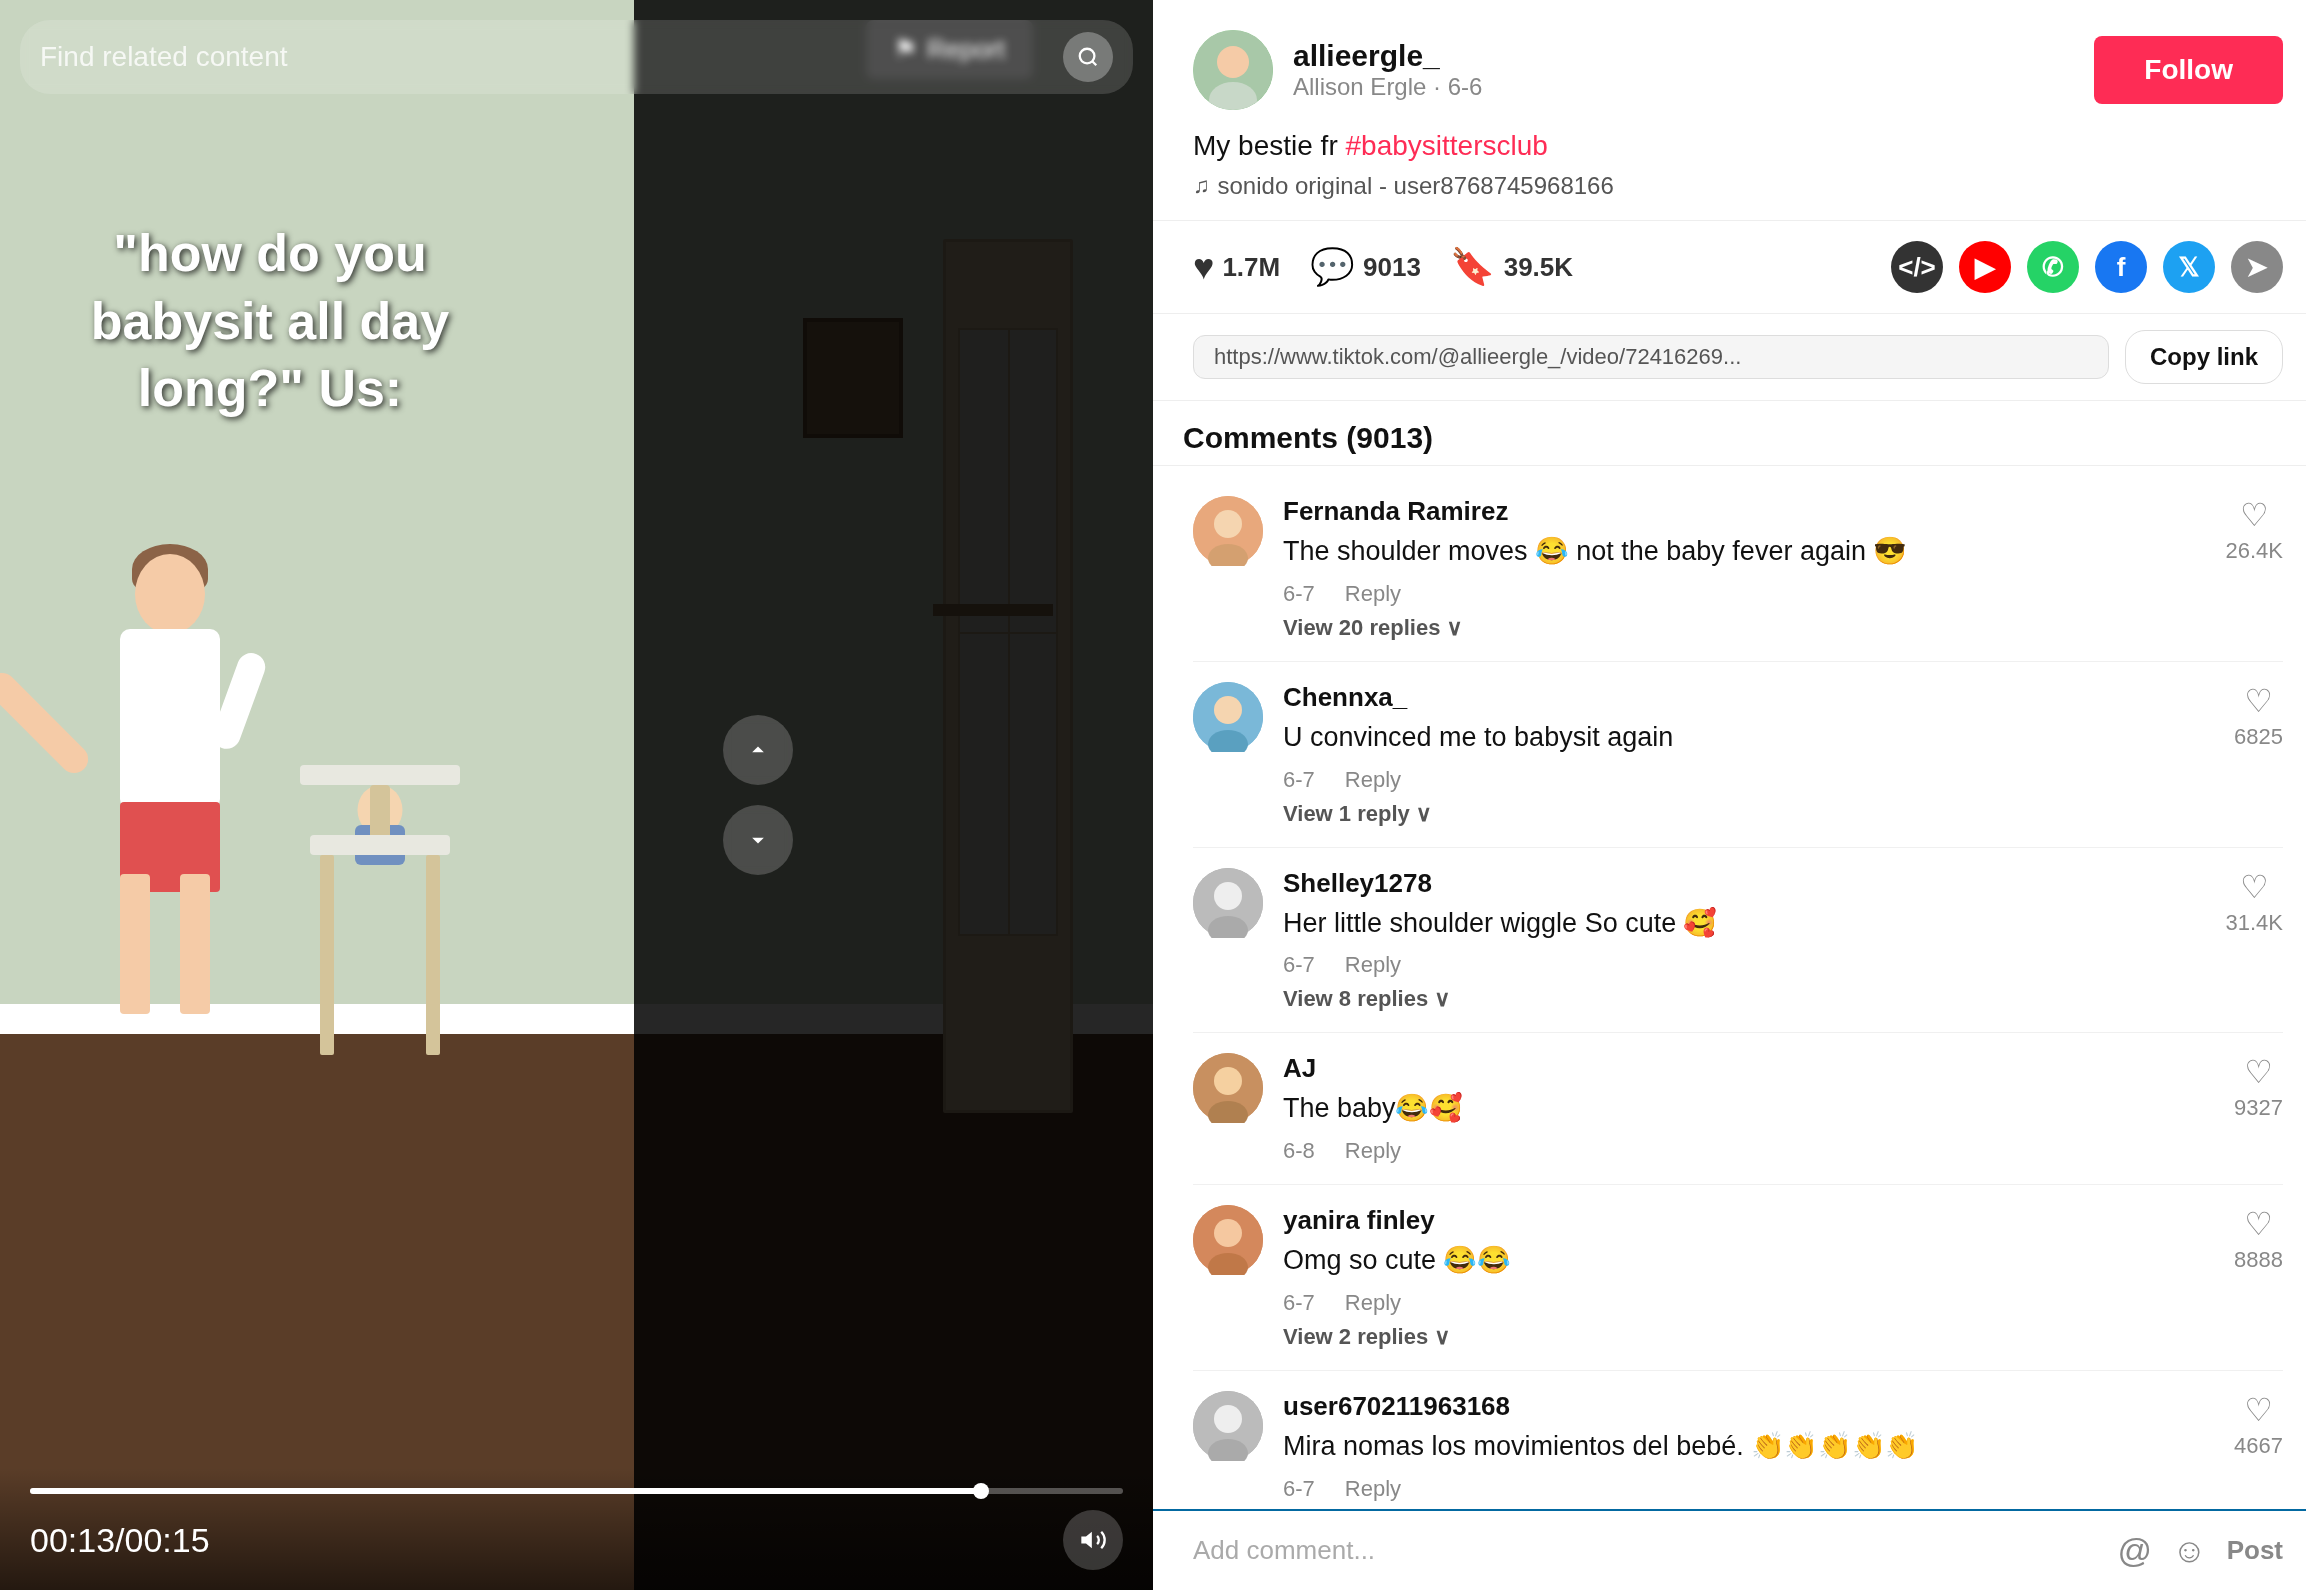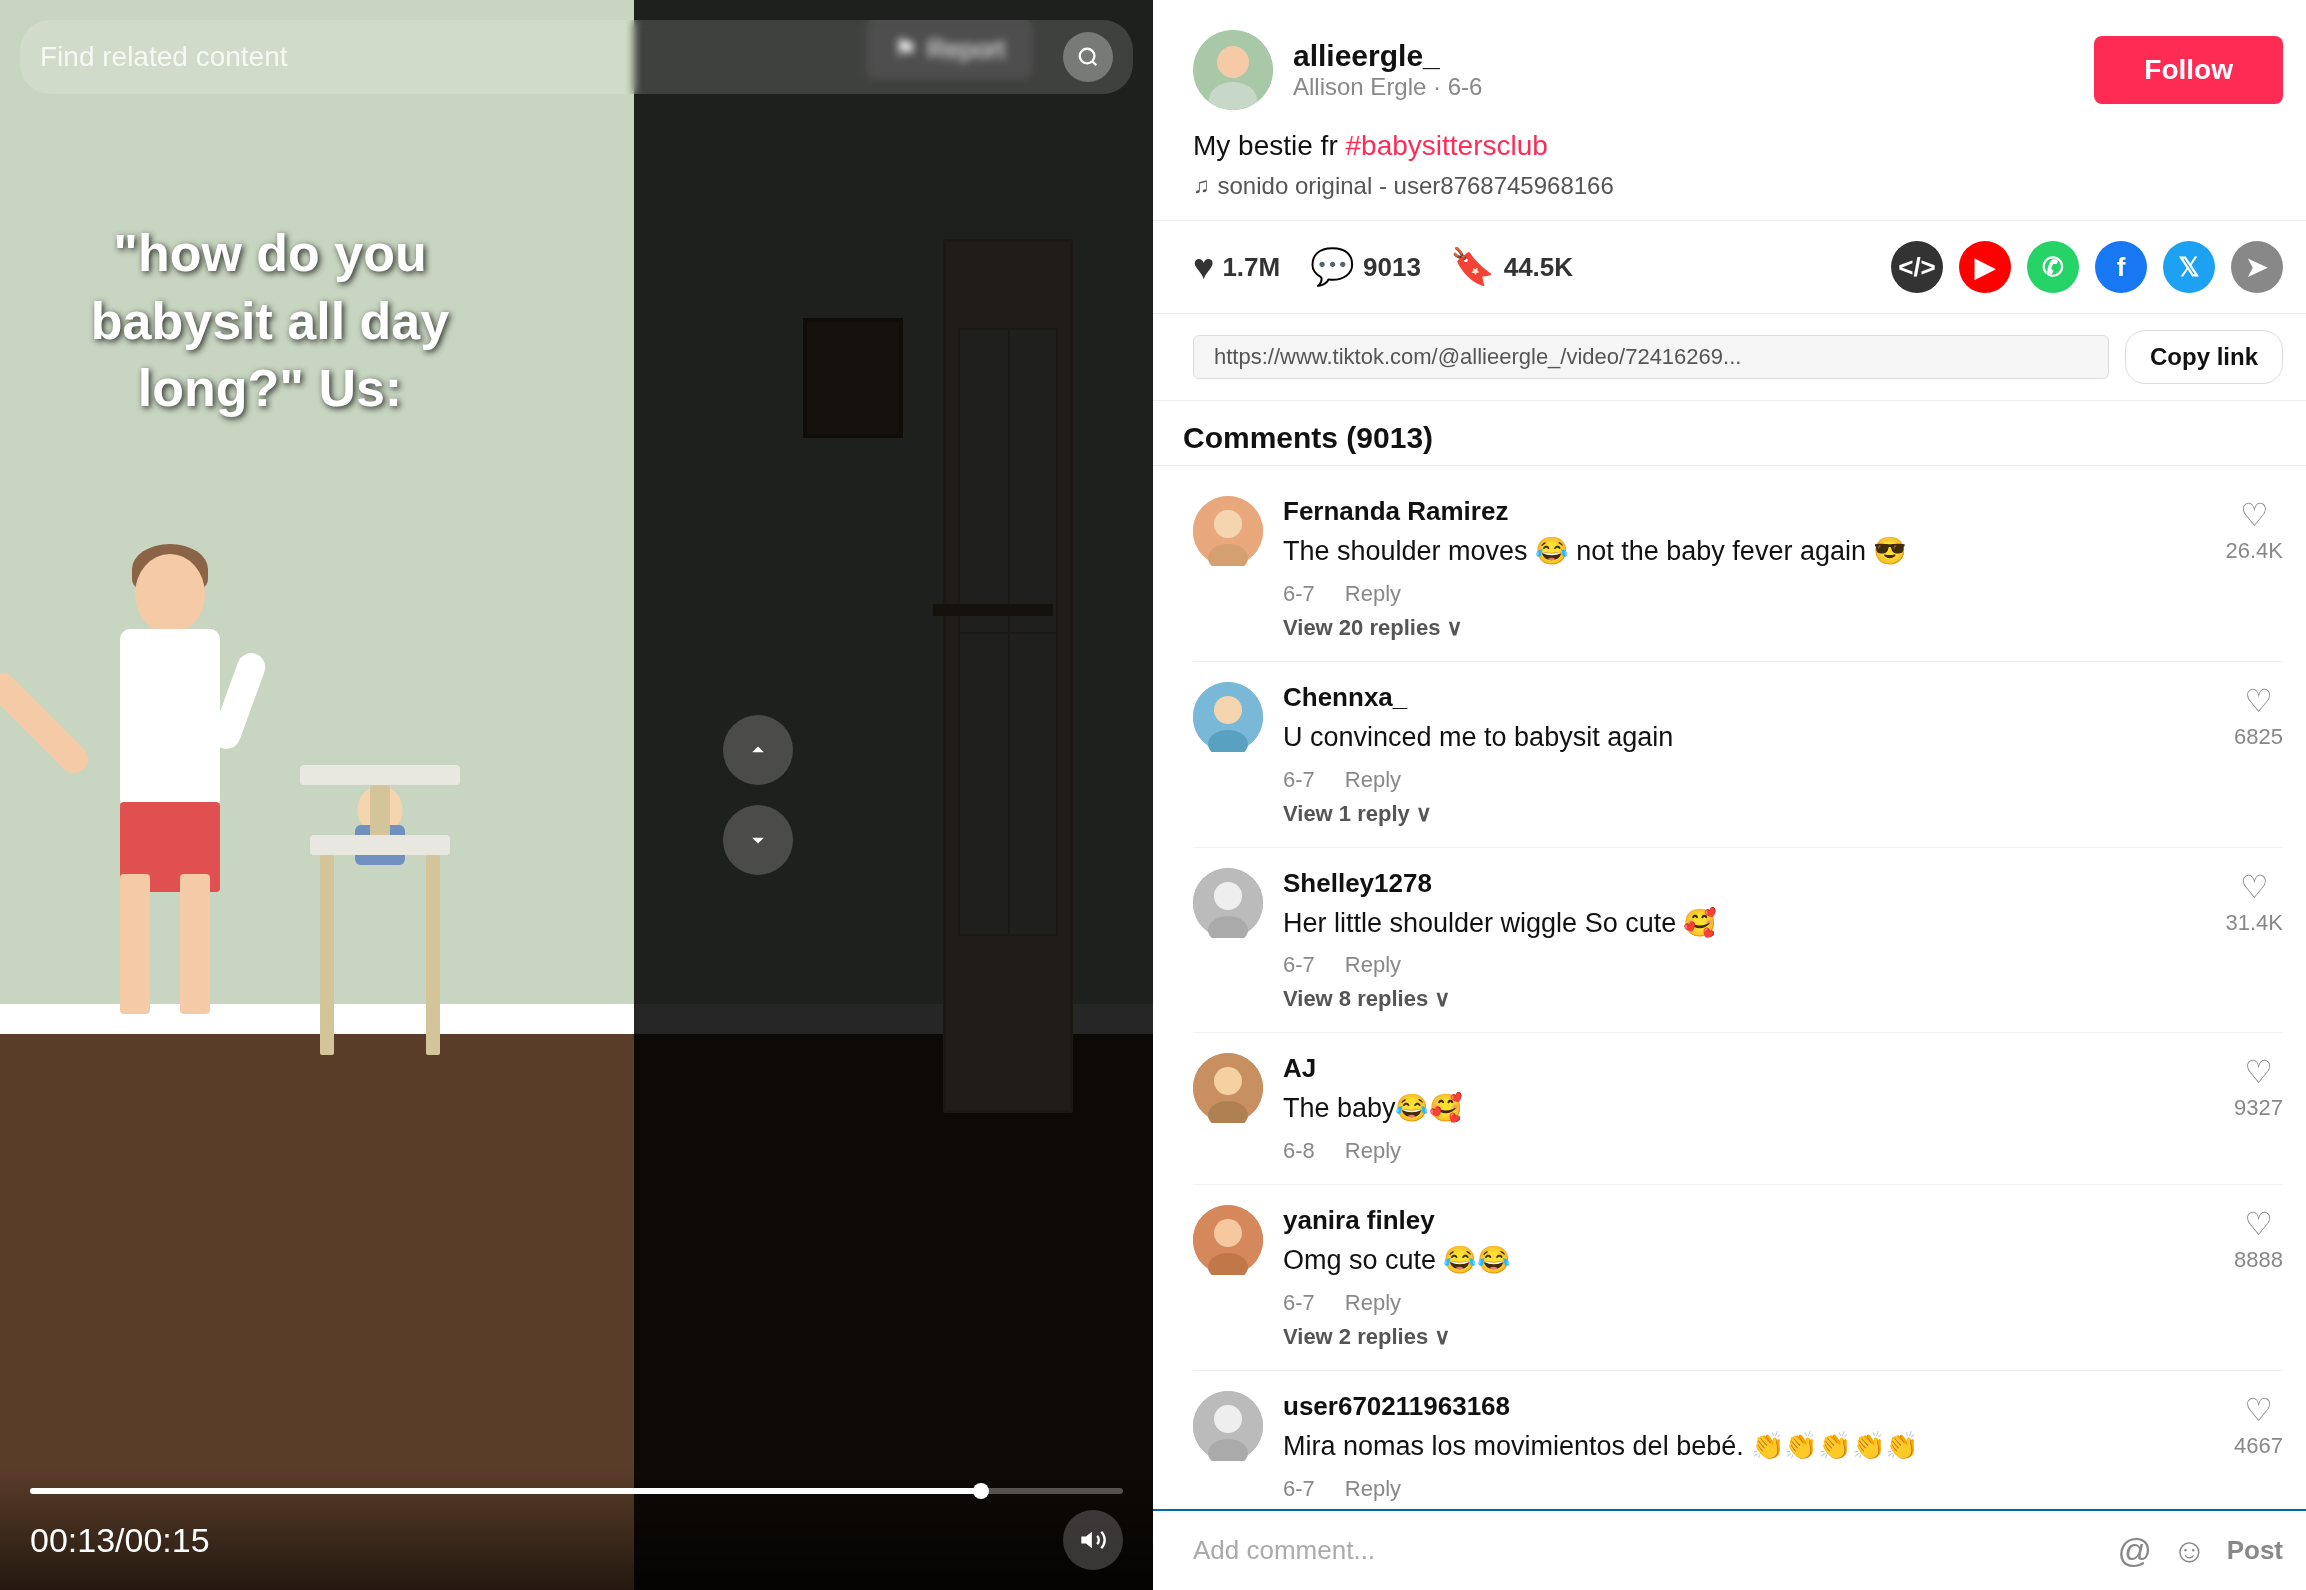--- a/index.html
+++ b/index.html
@@ -287,21 +287,21 @@
       padding: 16px 40px;
       border-bottom: 1px solid #eee;
       gap: 16px;
     }
     .url-text {
       flex: 1;
       font-size: 22px;
       color: #555;
       background: #f5f5f5;
       padding: 8px 20px;
-      border-radius: 6px;
+      border-radius: 12px;
       border: 1px solid #ddd;
       overflow: hidden;
       text-overflow: ellipsis;
       white-space: nowrap;
     }
     .copy-link-btn {
       background: white;
       border: 1px solid #ddd;
       padding: 12px 24px;
       border-radius: 20px;
@@ -804,21 +804,21 @@
     <div class="action-item">
       <span class="action-icon">♥</span>
       <span class="action-count">1.7M</span>
     </div>
     <div class="action-item">
       <span class="action-icon">💬</span>
       <span class="action-count">9013</span>
     </div>
     <div class="action-item">
       <span class="action-icon">🔖</span>
-      <span class="action-count">44.5K</span>
+      <span class="action-count">39.5K</span>
     </div>
     <div class="share-icons">
       <div class="share-icon" style="background:#333;">&lt;/&gt;</div>
       <div class="share-icon" style="background:#ff0000;">▶</div>
       <div class="share-icon" style="background:#25d366;">✆</div>
       <div class="share-icon" style="background:#1877f2;">f</div>
       <div class="share-icon" style="background:#1da1f2;">𝕏</div>
       <div class="share-icon" style="background:#888;">➤</div>
     </div>
   </div>

